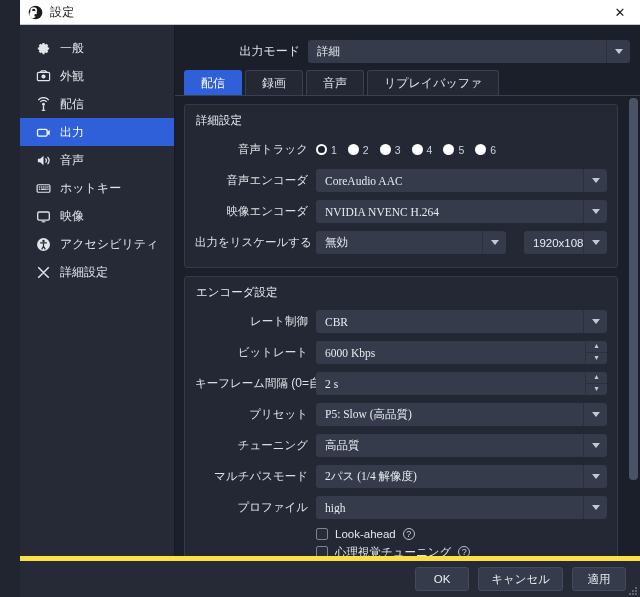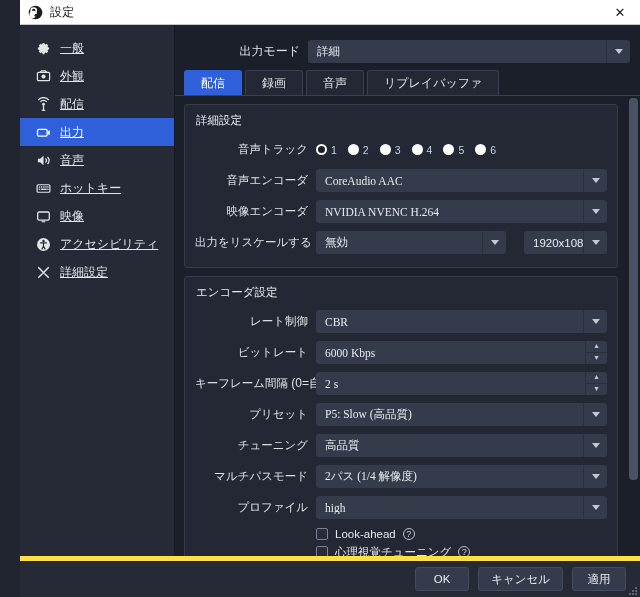--- a/index.html
+++ b/index.html
@@ -41,21 +41,21 @@
   
   #sidebar {
     width: 155px; flex: 0 0 155px;
     background: #252a36;
     padding: 9px 0 0 0;
     border-right: 1px solid #171a22;
   }
   .nav {
     height: 28px; display: flex; align-items: center;
     padding-left: 16px; gap: 9px;
-    color: #e2e5ea; font-size: 12px; white-space: nowrap; text-decoration: underline;
+    color: #e2e5ea; font-size: 12px; white-space: nowrap;
   }
   .nav.sel { background: #2f5fd9; color: #ffffff; }
   .nav .ico { width: 15px; height: 15px; flex: 0 0 15px; display: block; }
 
   
   #main {
     flex: 1 1 auto; min-width: 0;
     display: flex; flex-direction: column;
     background: #1b1f2a;
     padding: 0 0 0 0;

